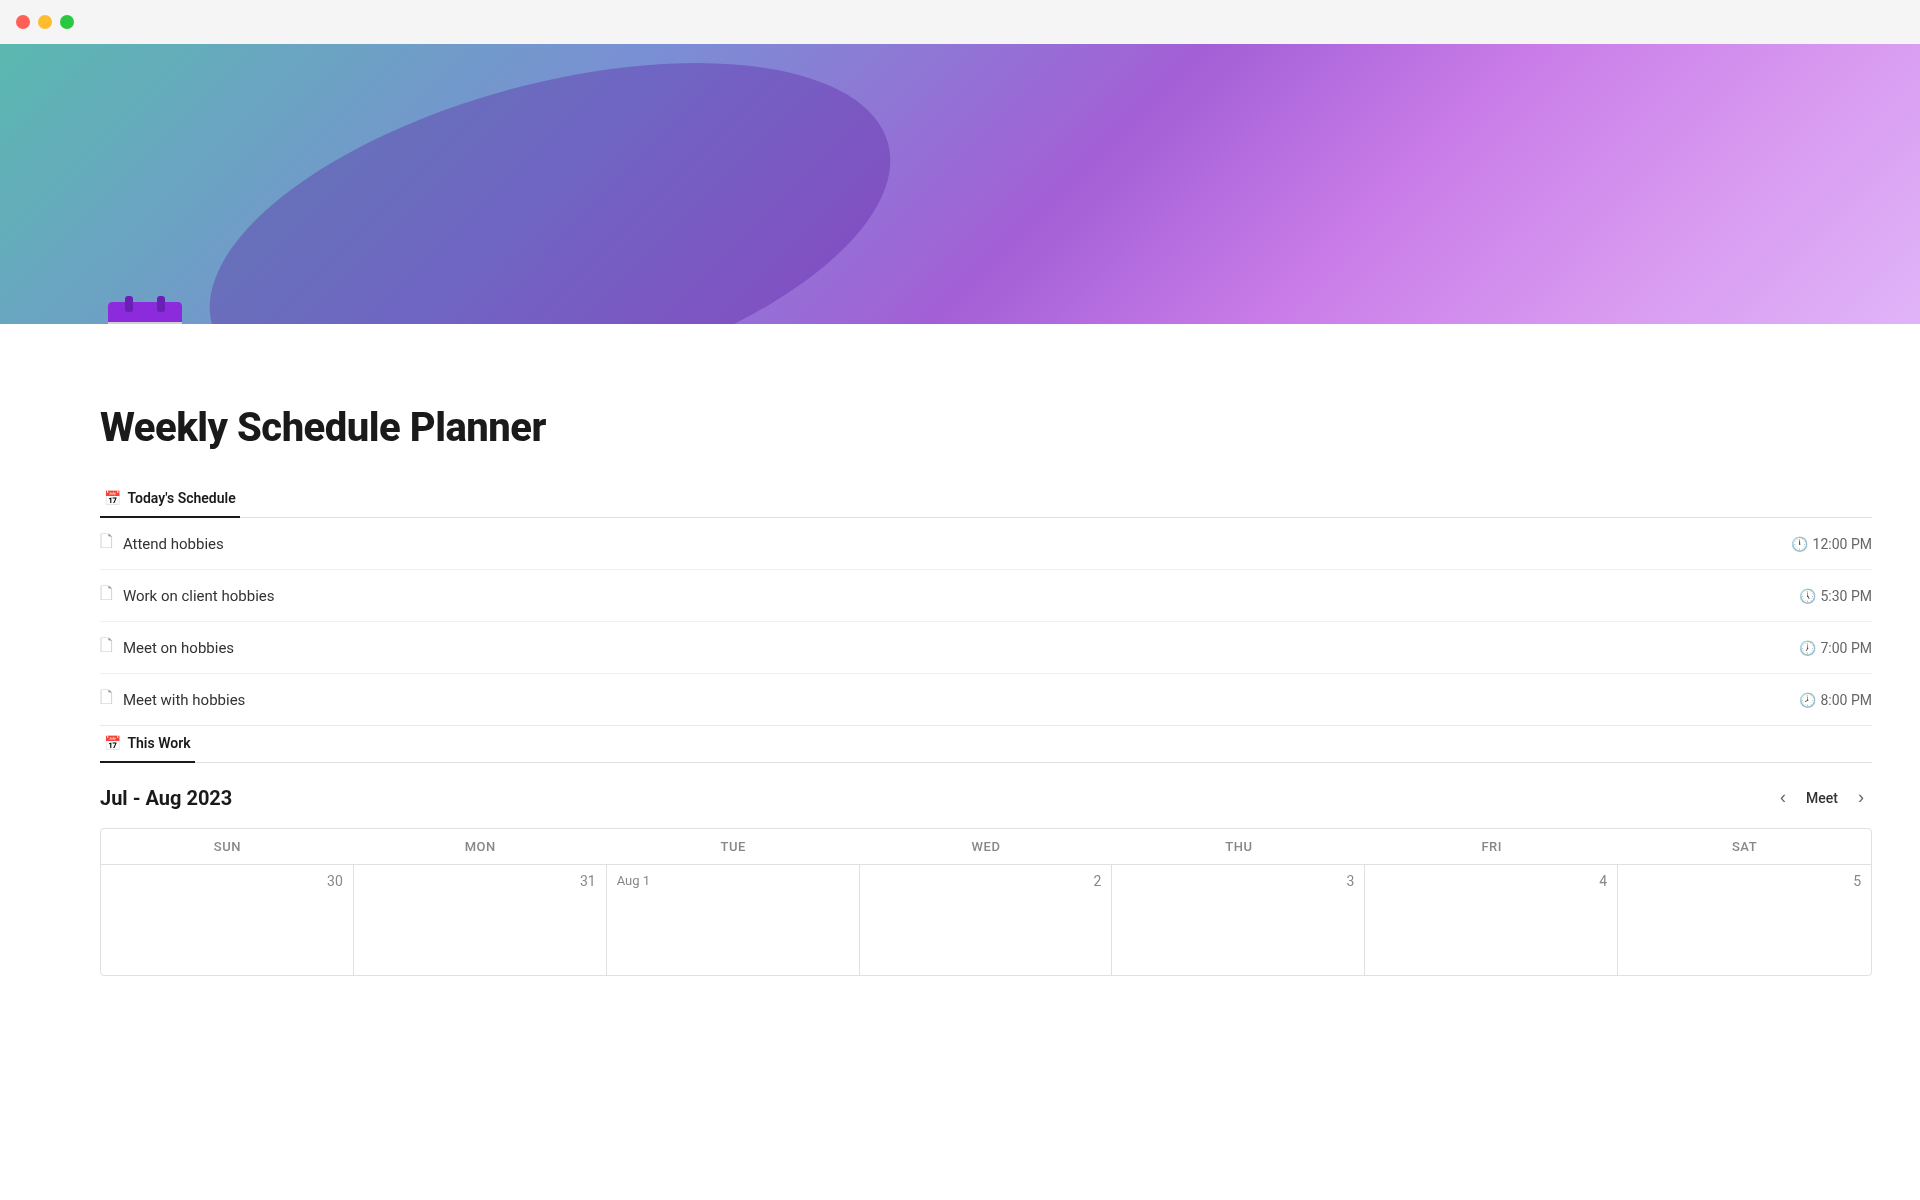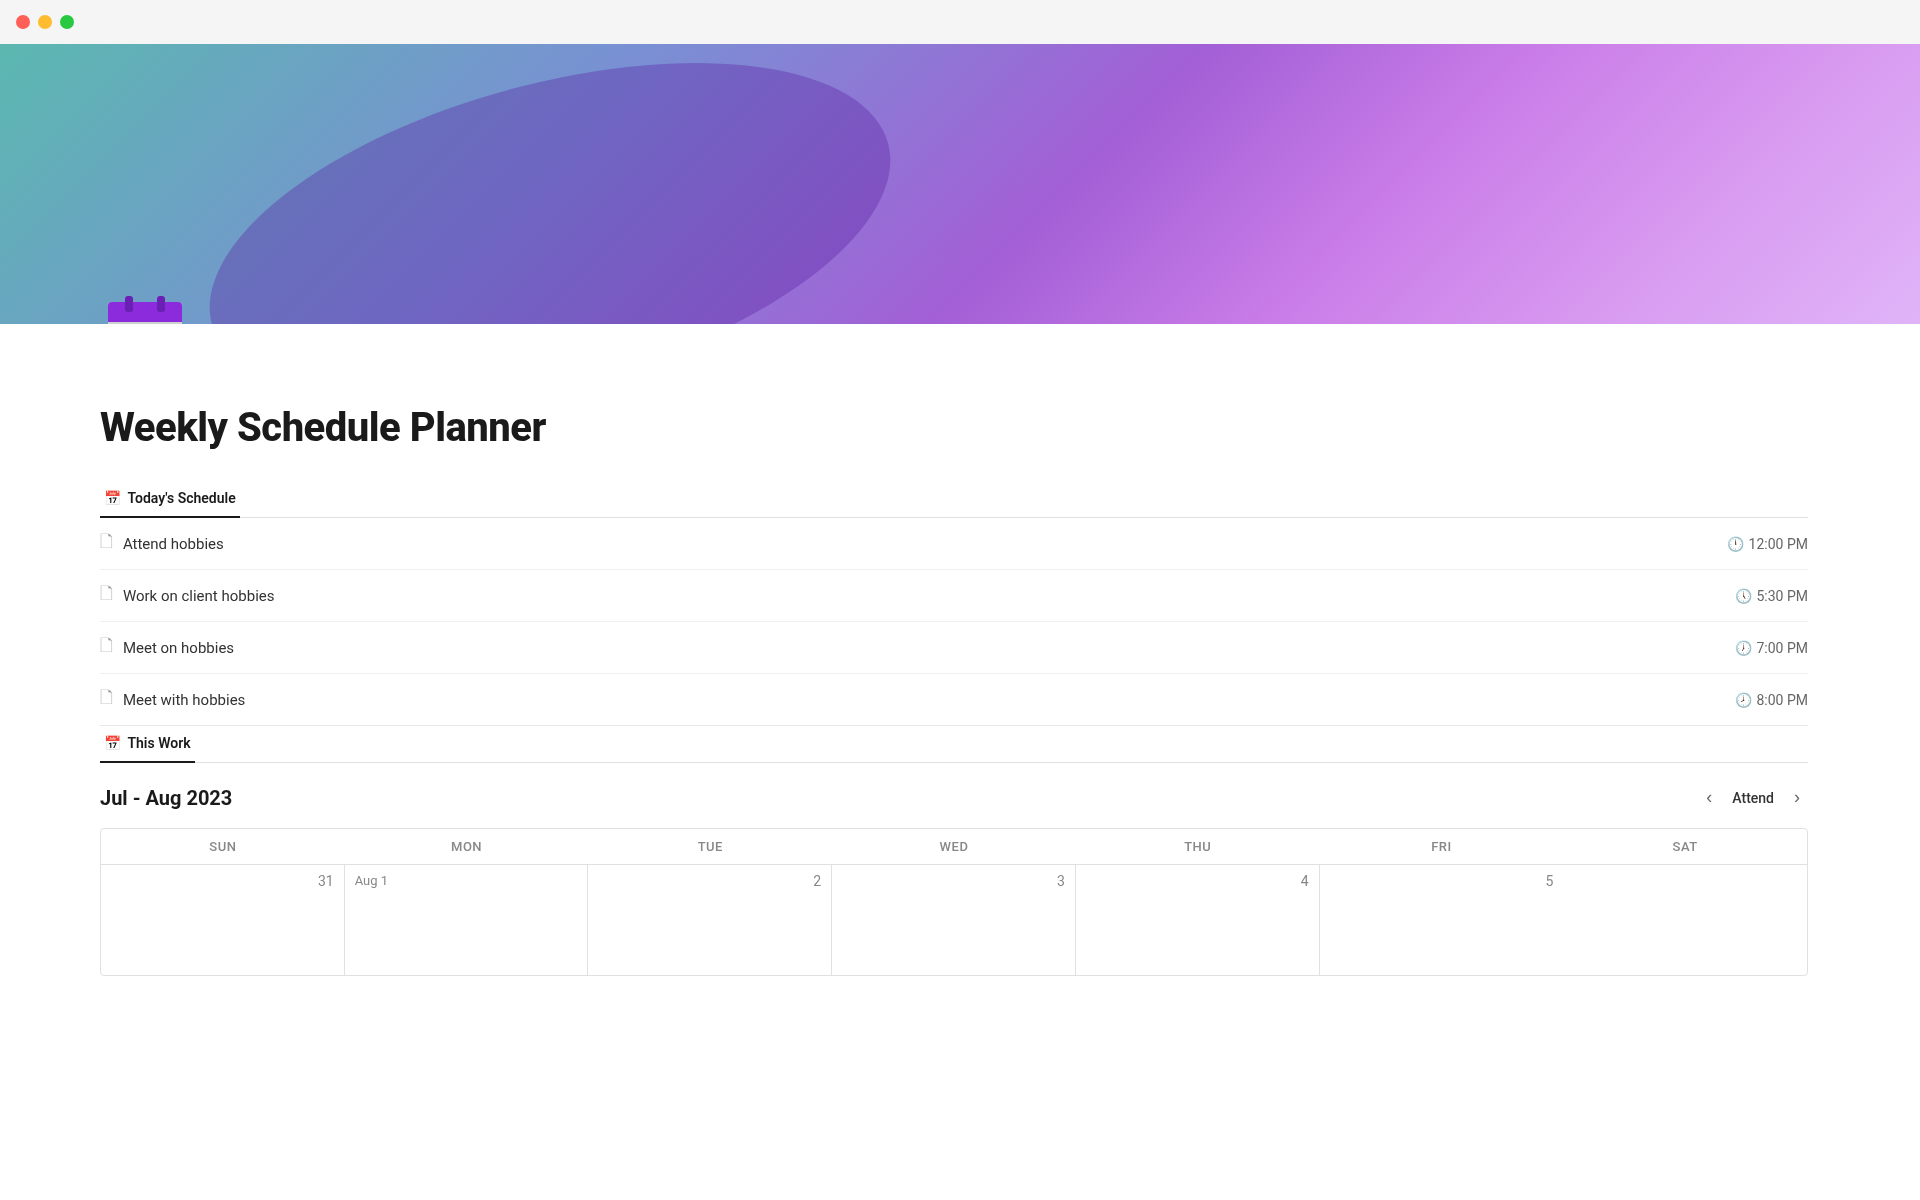--- a/index.html
+++ b/index.html
@@ -56,21 +56,21 @@
       height: 90px;
     }
 
     .cal-icon {
       width: 90px;
       height: 90px;
     }
 
     
     .content {
-      padding: 80px 112px 40px 100px;
+      padding: 80px 48px 40px 100px;
     }
 
     .page-title {
       font-size: 40px;
       font-weight: 800;
       color: #1a1a1a;
       margin-bottom: 30px;
       letter-spacing: -0.5px;
     }
 
@@ -324,37 +324,40 @@
       <div class="tab active">
         <span class="tab-icon">📅</span>
         <span>This Work</span>
       </div>
     </div>
 
     <div class="date-nav">
       <span class="date-range">Jul - Aug 2023</span>
       <div class="nav-controls">
         <button class="nav-btn">‹</button>
-        <span class="today-btn">Attend</span>
+        <span class="today-btn">Meet</span>
         <button class="nav-btn">›</button>
       </div>
     </div>
 
     <div class="calendar">
       <div class="cal-header">
         <div class="cal-day-header">Sun</div>
         <div class="cal-day-header">Mon</div>
         <div class="cal-day-header">Tue</div>
         <div class="cal-day-header">Wed</div>
         <div class="cal-day-header">Thu</div>
         <div class="cal-day-header">Fri</div>
         <div class="cal-day-header">Sat</div>
       </div>
       <div class="cal-body">
         <div class="cal-cell last-row">
+          <div class="cal-date">30</div>
+        </div>
+        <div class="cal-cell last-row">
           <div class="cal-date">31</div>
         </div>
         <div class="cal-cell last-row has-aug">
           <div class="aug-label">Aug 1</div>
         </div>
         <div class="cal-cell last-row">
           <div class="cal-date">2</div>
         </div>
         <div class="cal-cell last-row">
           <div class="cal-date">3</div>

